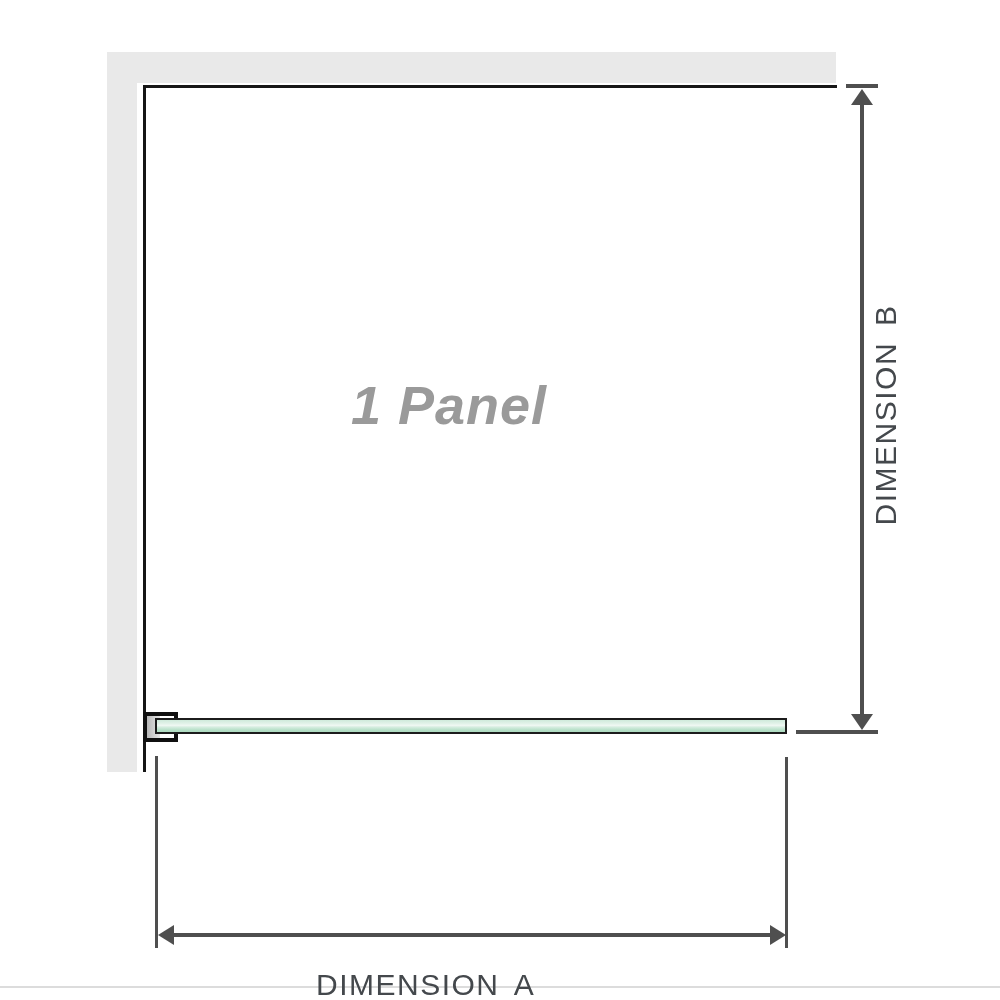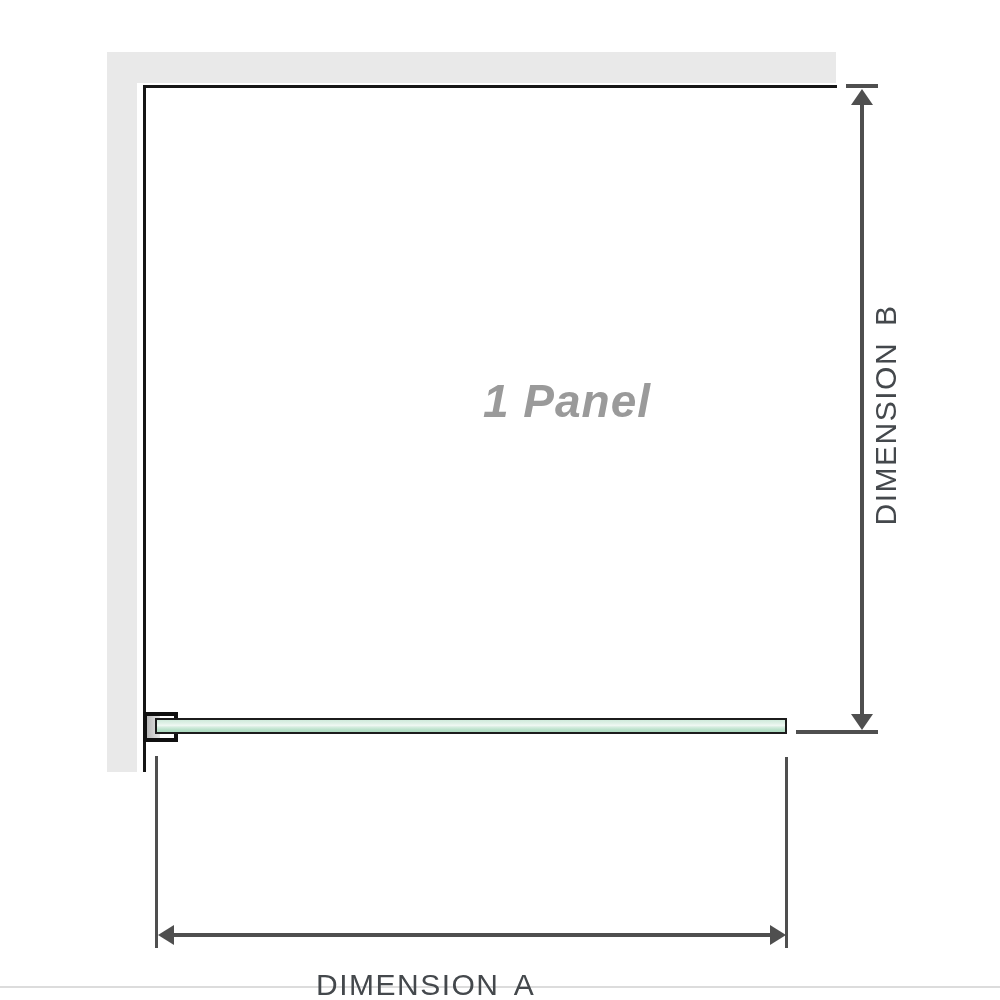--- a/index.html
+++ b/index.html
@@ -118,23 +118,23 @@
     left: 316px; top: 968px;
     width: 304px;
   }
   .dimb-label {
     left: 886px; top: 415px;
     transform: translate(-50%, -50%) rotate(-90deg);
   }
   .panel-title {
     left: 351px; top: 374px;
     width: 300px;
-    text-align: right;
+    text-align: left;
     color: #9a9a9a;
-    font-size: 46px;
+    font-size: 54px;
     font-weight: bold;
     font-style: italic;
     letter-spacing: 1px;
     z-index: 2;
   }
 
   
   .footer-rule {
     left: 0px; top: 986px;
     width: 1000px; height: 2px;

